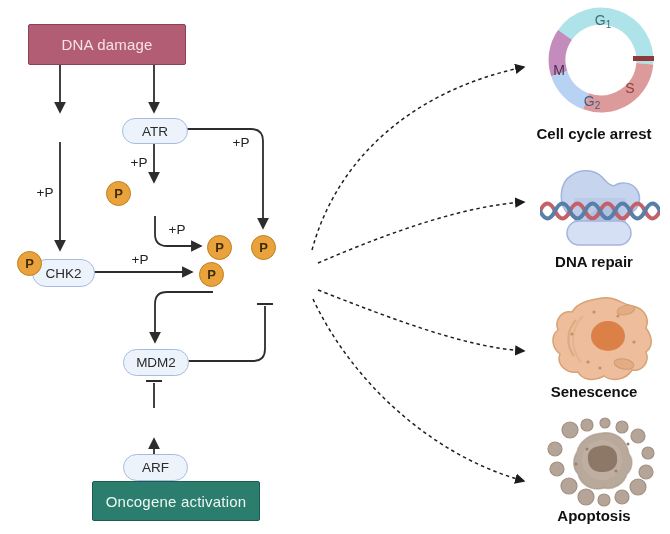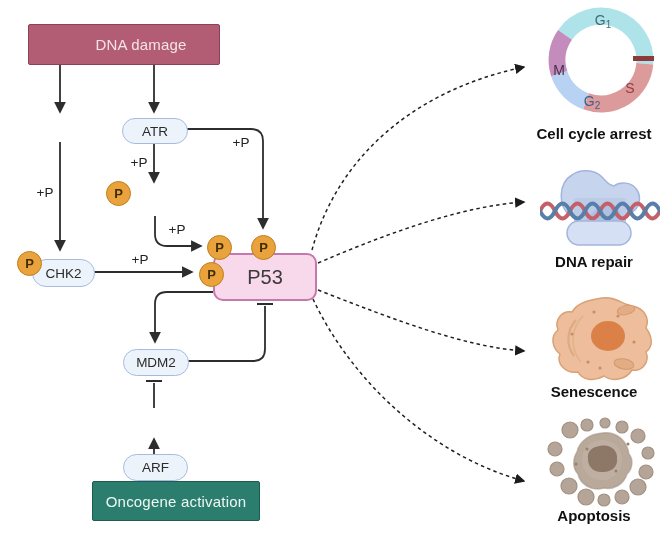--- a/index.html
+++ b/index.html
@@ -75,25 +75,24 @@
       <path d="M154,481 V439" marker-end="url(#ah)"></path>
     </g>
     <g fill="none" stroke="#1f1f1f" stroke-width="1.5" stroke-dasharray="3.5 3.2">
       <path d="M312,250 C335,165 405,92 524,67" marker-end="url(#ahd)"></path>
       <path d="M318,263 C395,230 465,206 524,202" marker-end="url(#ahd)"></path>
       <path d="M318,290 C395,320 465,347 524,351" marker-end="url(#ahd)"></path>
       <path d="M313,299 C352,382 432,456 524,481" marker-end="url(#ahd)"></path>
     </g>
   </svg>
 
-  <div class="rectnode dna" style="left:28px;top:24px;width:156px;height:39px;padding-left:34px;">DNA damage</div>
+  <div class="rectnode dna" style="left:28px;top:24px;width:156px;height:39px;">DNA damage</div>
 
   <div class="pill" style="left:122px;top:118px;width:64px;height:24px;">ATR</div>
   <div class="pill" style="left:32px;top:259px;width:61px;height:26px;">CHK2</div>
-  <div class="p53" style="left:213px;top:253px;width:100px;height:44px;">P53</div>
   <div class="pill" style="left:123px;top:349px;width:64px;height:25px;">MDM2</div>
   <div class="pill" style="left:123px;top:408px;width:63px;height:25px;margin-top:46px;">ARF</div>
 
   <div class="rectnode onc" style="left:76px;top:481px;width:166px;height:38px;margin-left:16px;">Oncogene activation</div>
 
   <div class="pbadge" style="left:106px;top:181px;">P</div>
   <div class="pbadge" style="left:17px;top:251px;">P</div>
   <div class="pbadge" style="left:207px;top:235px;">P</div>
   <div class="pbadge" style="left:251px;top:235px;">P</div>
   <div class="pbadge" style="left:199px;top:262px;">P</div>

